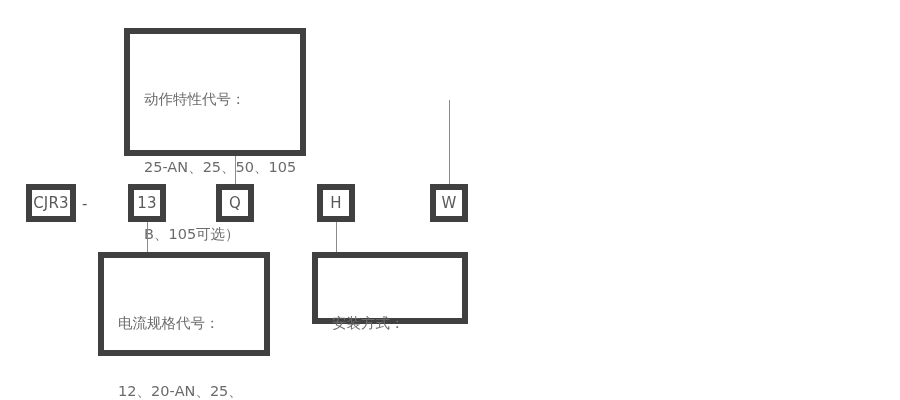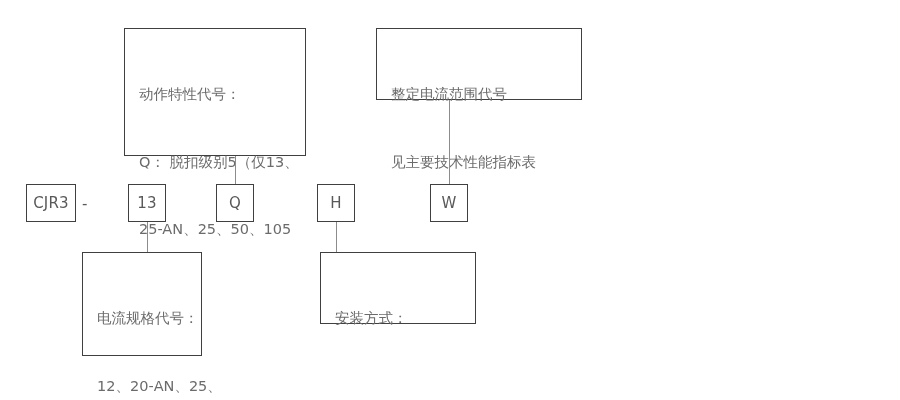--- a/index.html
+++ b/index.html
@@ -14,21 +14,21 @@
     color: #595959;
     overflow: hidden;
   }
   #diagram {
     position: relative;
     width: 900px;
     height: 400px;
   }
   .box {
     position: absolute;
-    border: 1px solid #404040;
+    border: 6px solid #404040;
     background: #ffffff;
     box-sizing: border-box;
   }
   
   .chip {
     display: flex;
     align-items: center;
     justify-content: center;
     font-size: 15px;
     line-height: 1;
@@ -60,28 +60,24 @@
     color: #595959;
   }
 </style>
 </head>
 <body>
 
 <div id="diagram">
 
   <div class="box note" style="left:124px; top:28px; width:182px; height:128px;">
     <span class="note-line">动作特性代号：</span>
-    <span class="note-line">Q： 脱扣级别5（仅13、</span>
     <span class="note-line">25-AN、25、50、105</span>
+    <span class="note-line">B、105可选）</span>
   </div>
 
-  <div class="box note" style="left:376px; top:28px; width:206px; height:72px;">
-    <span class="note-line">整定电流范围代号</span>
-    <span class="note-line">见主要技术性能指标表</span>
-  </div>
 
   <div class="vline" style="left:235px; top:156px; height:28px;"></div>
 
   <div class="vline" style="left:449px; top:100px; height:84px;"></div>
 
   <div class="box chip" style="left:26px; top:184px; width:50px; height:38px;">
     <span>CJR3</span>
   </div>
 
   <span class="dash" style="left:82px; top:197px;">-</span>
@@ -99,26 +95,26 @@
   </div>
 
   <div class="box chip" style="left:430px; top:184px; width:38px; height:38px;">
     <span>W</span>
   </div>
 
   <div class="vline" style="left:147px; top:222px; height:30px;"></div>
 
   <div class="vline" style="left:336px; top:222px; height:30px;"></div>
 
-  <div class="box note" style="left:82px; top:252px; width:120px; height:104px;">
+  <div class="box note" style="left:98px; top:252px; width:172px; height:104px;">
     <span class="note-line">电流规格代号：</span>
     <span class="note-line">12、20-AN、25、</span>
     
     
     
   </div>
 
-  <div class="box note" style="left:320px; top:252px; width:156px; height:72px;">
+  <div class="box note" style="left:312px; top:252px; width:156px; height:72px;">
     <span class="note-line">安装方式：</span>
     
   </div>
 
 </div>
 
 </body></html>

